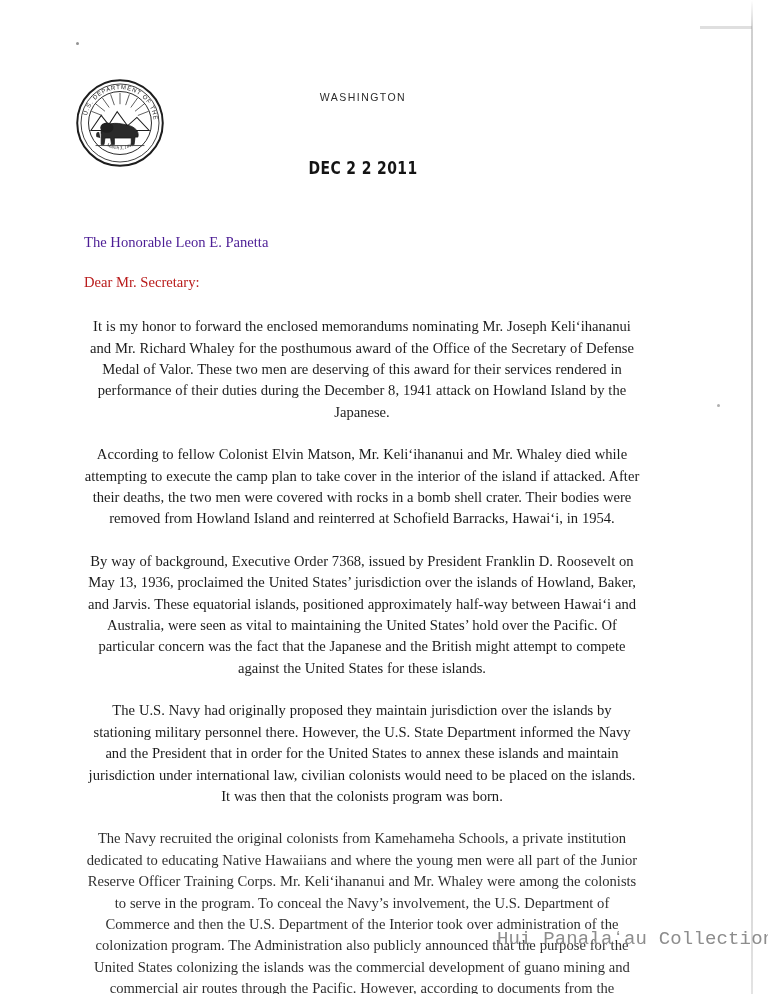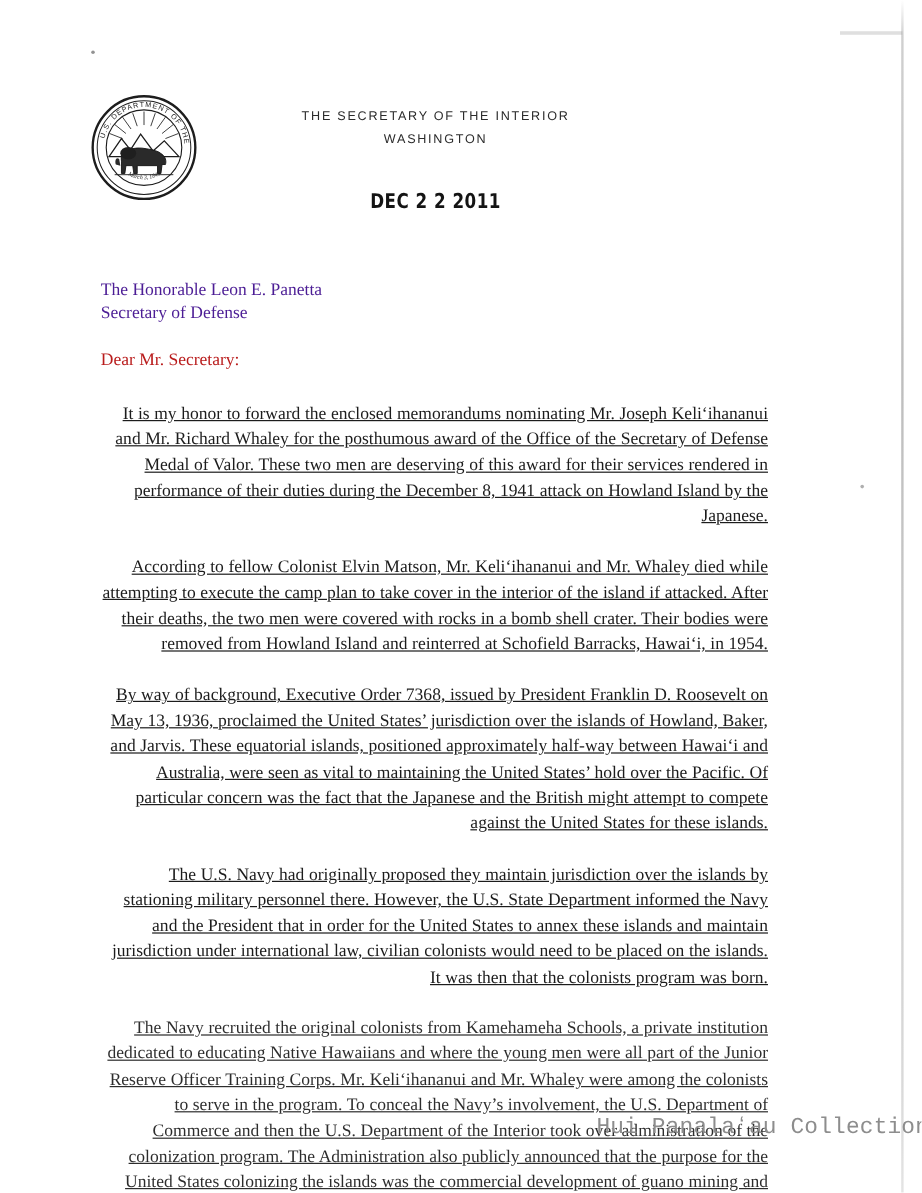--- a/index.html
+++ b/index.html
@@ -110,23 +110,22 @@
     font-size: 14.6px;
     line-height: 18.6px;
     color: #b91c1c;
     margin-top: 21px;
   }
   p.para {
     font-size: 14.6px;
     line-height: 21.4px;
     color: #1c1c1c;
     margin: 0;
-    text-align: right;
+    text-align: center;
     word-spacing: 0.2px;
-    text-decoration: underline;
   }
   p.para.gap-1 { margin-top: 25px; }
   p.para.gap-2 { margin-top: 21px; }
 
   
   .tone-1 { color: #1b1b1b; }
   .tone-2 { color: #222222; }
   .tone-3 { color: #2a2a2a; }
   .tone-4 { color: #333333; }
   .tone-5 { color: #4a4a4a; opacity: .93; }
@@ -190,31 +189,29 @@
       <text font-family="Liberation Sans, sans-serif" font-size="6.4" fill="#1d1d1d" letter-spacing="0.9">
         <textPath href="#arcTop" startOffset="7%">U.S. DEPARTMENT OF THE INTERIOR</textPath>
       </text>
       <text font-family="Liberation Serif, serif" font-size="5.2" fill="#1d1d1d" font-style="italic">
         <textPath href="#arcBot" startOffset="33%">March 3, 1849</textPath>
       </text>
     </svg>
   </div>
 
   <div class="letterhead">
-    <div class="lh-line">THE SECRETARY OF THE INTERIOR</div>
     <div class="lh-line">WASHINGTON</div>
   </div>
 
   <div class="datestamp">DEC 2 2 2011</div>
 
   <div class="body-block">
 
     <div>
       <div class="addr-line">The Honorable Leon E. Panetta</div>
-      <div class="addr-line">Secretary of Defense</div>
     </div>
 
     <div class="salutation">Dear Mr. Secretary:</div>
 
     <p class="para gap-1 tone-1">It is my honor to forward the enclosed memorandums nominating Mr. Joseph Keliʻihananui and Mr. Richard Whaley for the posthumous award of the Office of the Secretary of Defense Medal of Valor.  These two men are deserving of this award for their services rendered in performance of their duties during the December 8, 1941 attack on Howland Island by the Japanese.</p>
     <p class="para gap-2 tone-2">According to fellow Colonist Elvin Matson, Mr. Keliʻihananui and Mr. Whaley died while attempting to execute the camp plan to take cover in the interior of the island if attacked.  After their deaths, the two men were covered with rocks in a bomb shell crater.  Their bodies were removed from Howland Island and reinterred at Schofield Barracks, Hawaiʻi, in 1954.</p>
     <p class="para gap-2 tone-3">By way of background, Executive Order 7368, issued by President Franklin D. Roosevelt on May 13, 1936, proclaimed the United States’ jurisdiction over the islands of Howland, Baker, and Jarvis.  These equatorial islands, positioned approximately half-way between Hawaiʻi and Australia, were seen as vital to maintaining the United States’ hold over the Pacific.  Of particular concern was the fact that the Japanese and the British might attempt to compete against the United States for these islands.</p>
     <p class="para gap-2 tone-4">The U.S. Navy had originally proposed they maintain jurisdiction over the islands by stationing military personnel there.  However, the U.S. State Department informed the Navy and the President that in order for the United States to annex these islands and maintain jurisdiction under international law, civilian colonists would need to be placed on the islands.  It was then that the colonists program was born.</p>
     <p class="para gap-2 tone-5">The Navy recruited the original colonists from Kamehameha Schools, a private institution dedicated to educating Native Hawaiians and where the young men were all part of the Junior Reserve Officer Training Corps.  Mr. Keliʻihananui and Mr. Whaley were among the colonists to serve in the program.  To conceal the Navy’s involvement, the U.S. Department of Commerce and then the U.S. Department of the Interior took over administration of the colonization program.  The Administration also publicly announced that the purpose for the United States colonizing the islands was the commercial development of guano mining and commercial air routes through the Pacific.  However, according to documents from the Departments of Defense, Interior, and Commerce, the classified purposes of the project were to prevent other nations from securing those islands and to provide strategic weather reports to the U.S. Fleet in the Pacific.</p>
   </div>

